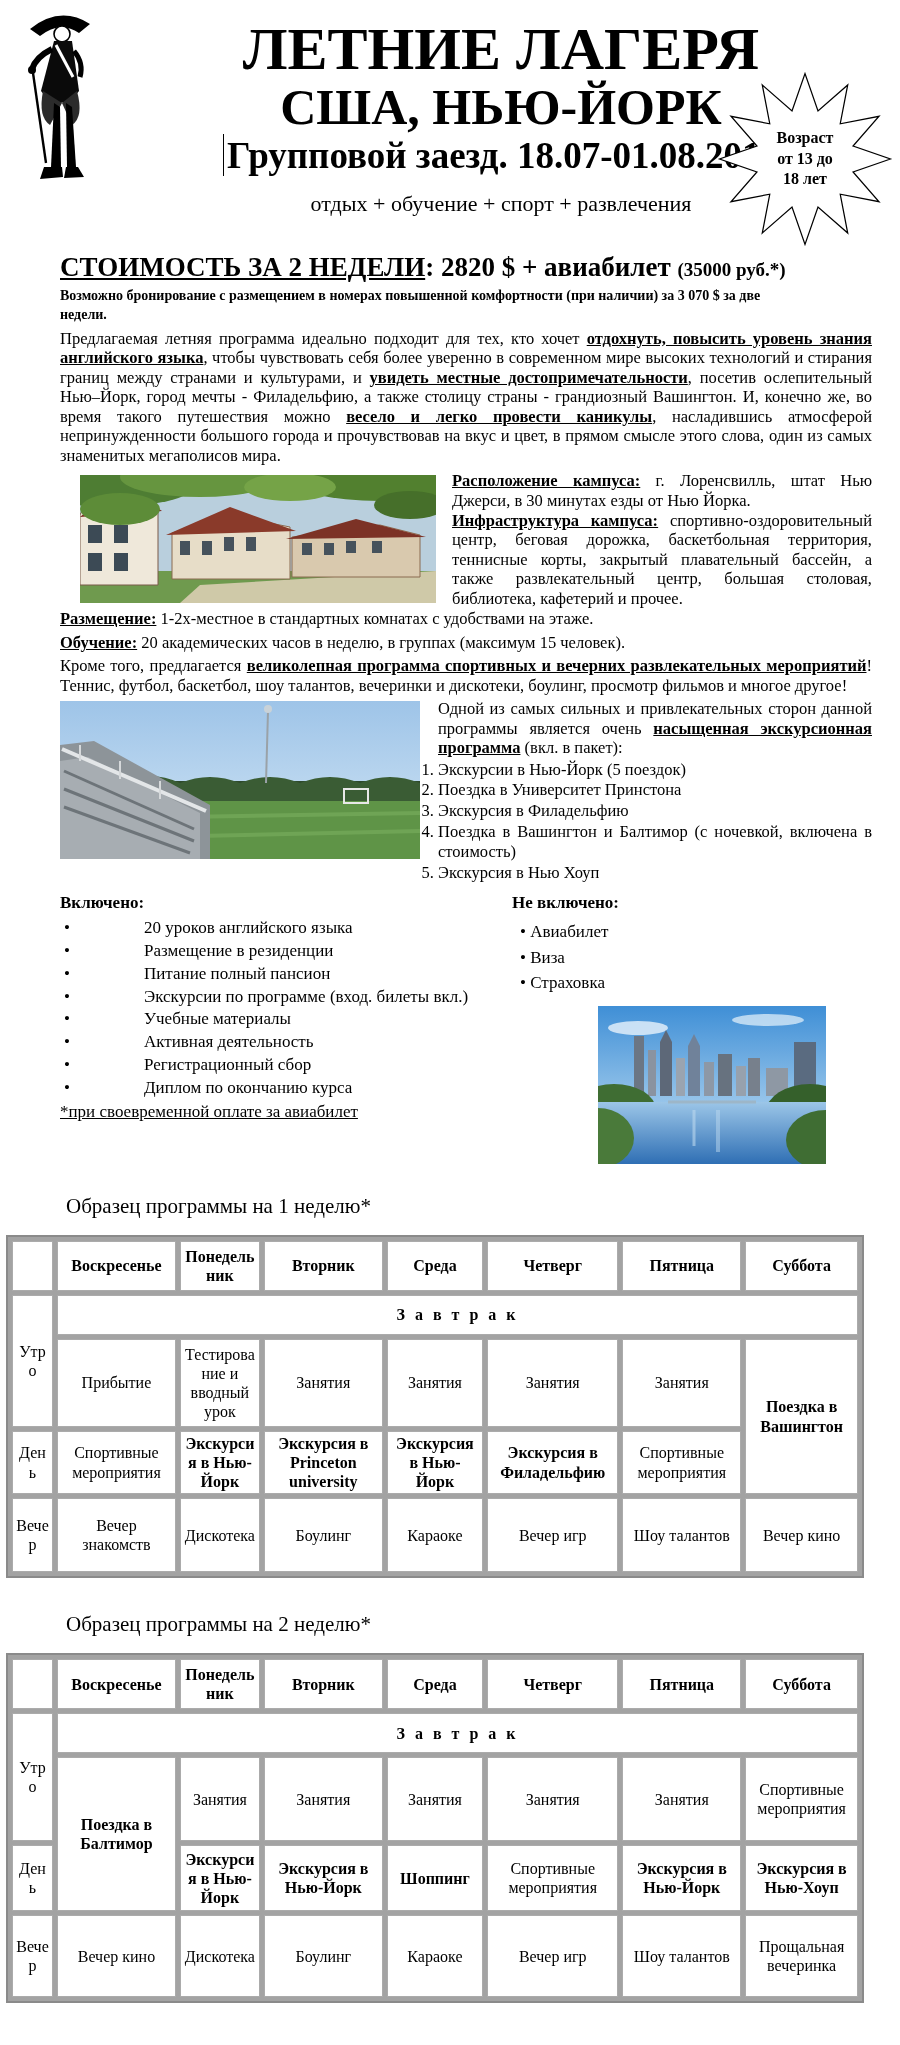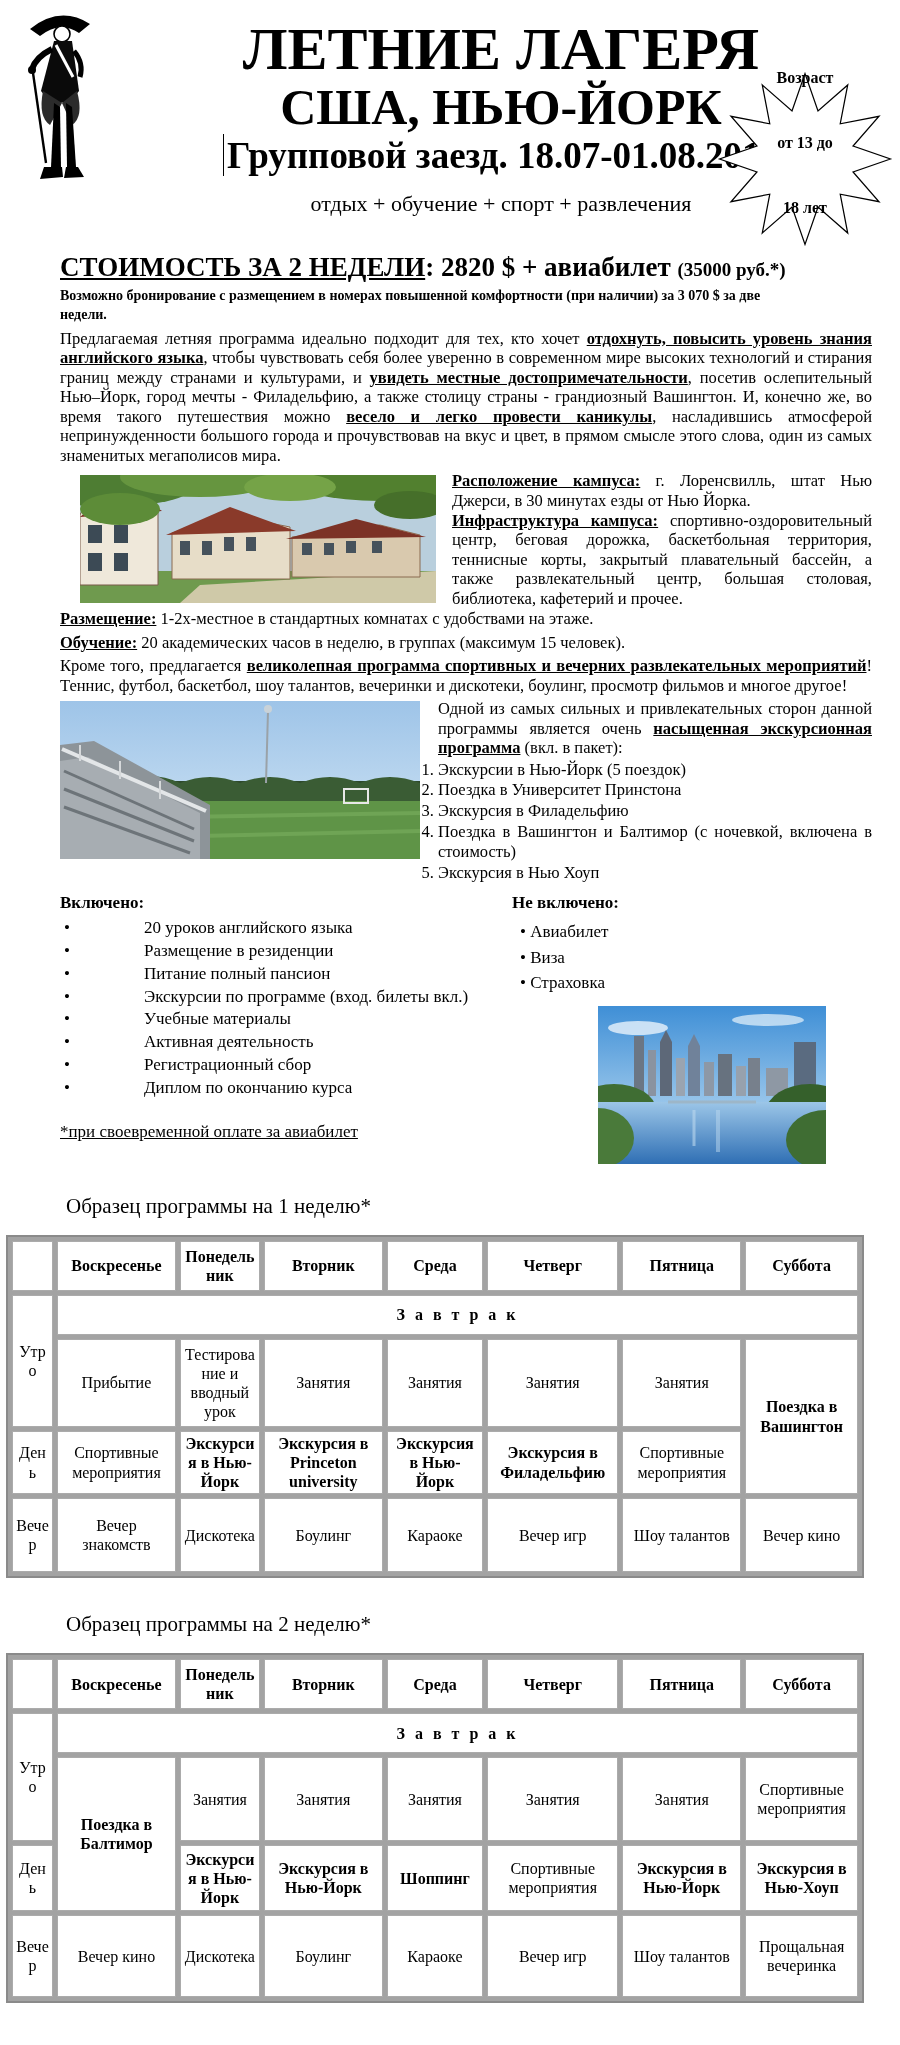--- a/index.html
+++ b/index.html
@@ -12,21 +12,21 @@
   .header{position:relative;height:250px;}
   .soldier{position:absolute;left:10px;top:6px;width:100px;height:192px;}
   .titles{margin-left:130px;width:742px;text-align:center;}
   .t1{font-size:60px;font-weight:700;line-height:1.04;padding-top:18px;}
   .t2{font-size:50px;font-weight:700;line-height:1.08;}
   .t3{font-size:37px;font-weight:700;line-height:1.15;}
   .cursor{display:inline-block;width:1px;height:42px;background:#000;margin-right:3px;vertical-align:-8px;}
   .subtitle{font-size:22px;margin-top:13px;}
   .starburst{position:absolute;right:6px;top:68px;width:178px;height:182px;z-index:5;}
   .star-text{position:absolute;left:0;top:0;width:100%;height:100%;display:flex;flex-direction:column;
-    align-items:center;justify-content:flex-start;font-weight:700;font-size:16px;line-height:1.3;text-align:center;gap:44px;}
+    align-items:center;justify-content:center;font-weight:700;font-size:16px;line-height:1.3;text-align:center;}
   
   .content{margin:0 28px 0 60px;}
   .price{margin-top:2px;}
   .price-label{font-size:27px;font-weight:700;text-decoration:underline;}
   .price-mid{font-size:27px;font-weight:700;}
   .price-note{font-size:19px;font-weight:700;margin-top:10px;}
   .booking{font-size:14px;font-weight:700;line-height:1.35;max-width:748px;margin:4px 0 0 0;}
   p.body{font-size:16.5px;line-height:1.18;text-align:justify;margin:4px 0 0 0;}
   .bu{font-weight:700;text-decoration:underline;}
   
@@ -43,21 +43,21 @@
   .cols{display:flex;clear:left;margin-top:10px;}
   .col-left{width:452px;}
   .col-right{flex:1;}
   .col-title{font-weight:700;font-size:17px;margin:0;}
   ul.inc{list-style:none;margin:4px 0 0 0;padding:0;font-size:17px;line-height:1.34;}
   ul.inc li{position:relative;padding-left:84px;}
   ul.inc li::before{content:"\2022";position:absolute;left:4px;}
   ul.ninc{list-style:none;margin:6px 0 0 0;padding:0;font-size:17px;line-height:1.5;}
   ul.ninc li{padding-left:8px;}
   ul.ninc li::before{content:"\2022\00a0";}
-  .price-footnote{display:inline-block;margin-top:22px;font-size:17px;text-decoration:underline;}
+  .price-footnote{display:inline-block;margin-top:2px;font-size:17px;text-decoration:underline;}
   
   .section-title{font-size:21px;font-weight:400;margin:30px 0 16px 66px;}
   table.ptable{border-collapse:separate;border-spacing:4px;background:#a3a3a3;
     border:2px solid #8a8a8a;margin-left:6px;table-layout:fixed;width:858px;}
   table.ptable td{background:#fff;border:1px solid #ababab;text-align:center;
     vertical-align:middle;padding:2px 3px;font-size:16px;line-height:1.2;
     overflow-wrap:break-word;word-wrap:break-word;}
   td.shade{background:#d9d9d9;}
   td.bfast{letter-spacing:3px;font-weight:700;}
   .b{font-weight:700;}

